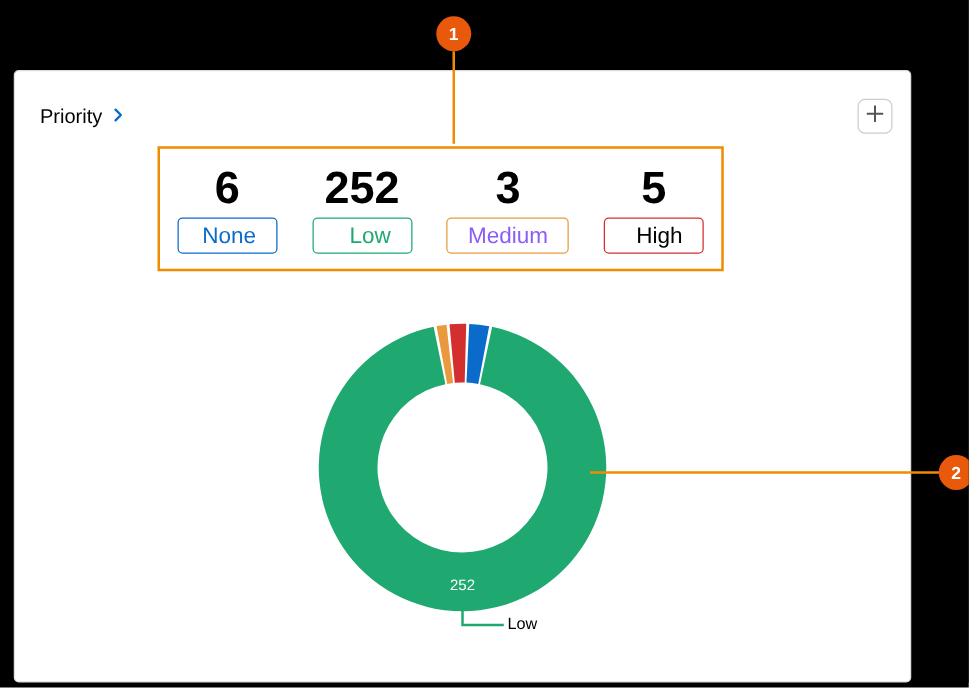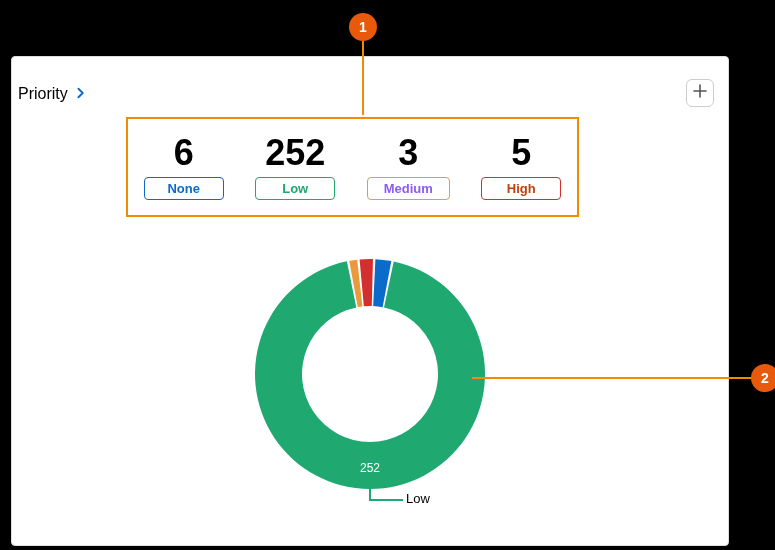--- a/index.html
+++ b/index.html
@@ -34,21 +34,21 @@
       position: absolute;
       top: 56px;
       left: 729px;
       width: 46px;
       height: 490px;
       background: #000;
     }
     .card-header {
       position: absolute;
       top: 28px;
-      left: 6px;
+      left: 20px;
       display: flex;
       align-items: flex-start;
       gap: 8px;
     }
     .card-title {
       font-size: 16px;
       font-weight: 400;
       color: #000;
     }
     .chevron-right {
@@ -94,40 +94,40 @@
     .stat-value {
       font-size: 36px;
       font-weight: 600;
       color: #000;
       line-height: 1;
     }
     .stat-badge {
       min-width: 80px;
       padding: 3px 16px;
       border-radius: 4px;
-      font-size: 13px;
-      font-weight: 700;
-      text-align: center;
+      font-size: 18px;
+      font-weight: 400;
+      text-align: right;
       background: #fff;
     }
     .badge-none {
       border: 1px solid #0b6bcb;
       color: #0b6bcb;
     }
     .badge-low {
       border: 1px solid #1fa971;
       color: #1fa971;
     }
     .badge-medium {
       border: 1px solid #ea9a3e;
       color: #8b5cf6;
     }
     .badge-high {
       border: 1px solid #d32f2f;
-      color: #c2410c;
+      color: #000000;
     }
     .chart-container {
       position: absolute;
       top: 200px;
       left: 50%;
       transform: translateX(-50%);
       width: 234px;
       height: 234px;
     }
     .chart-container svg {

